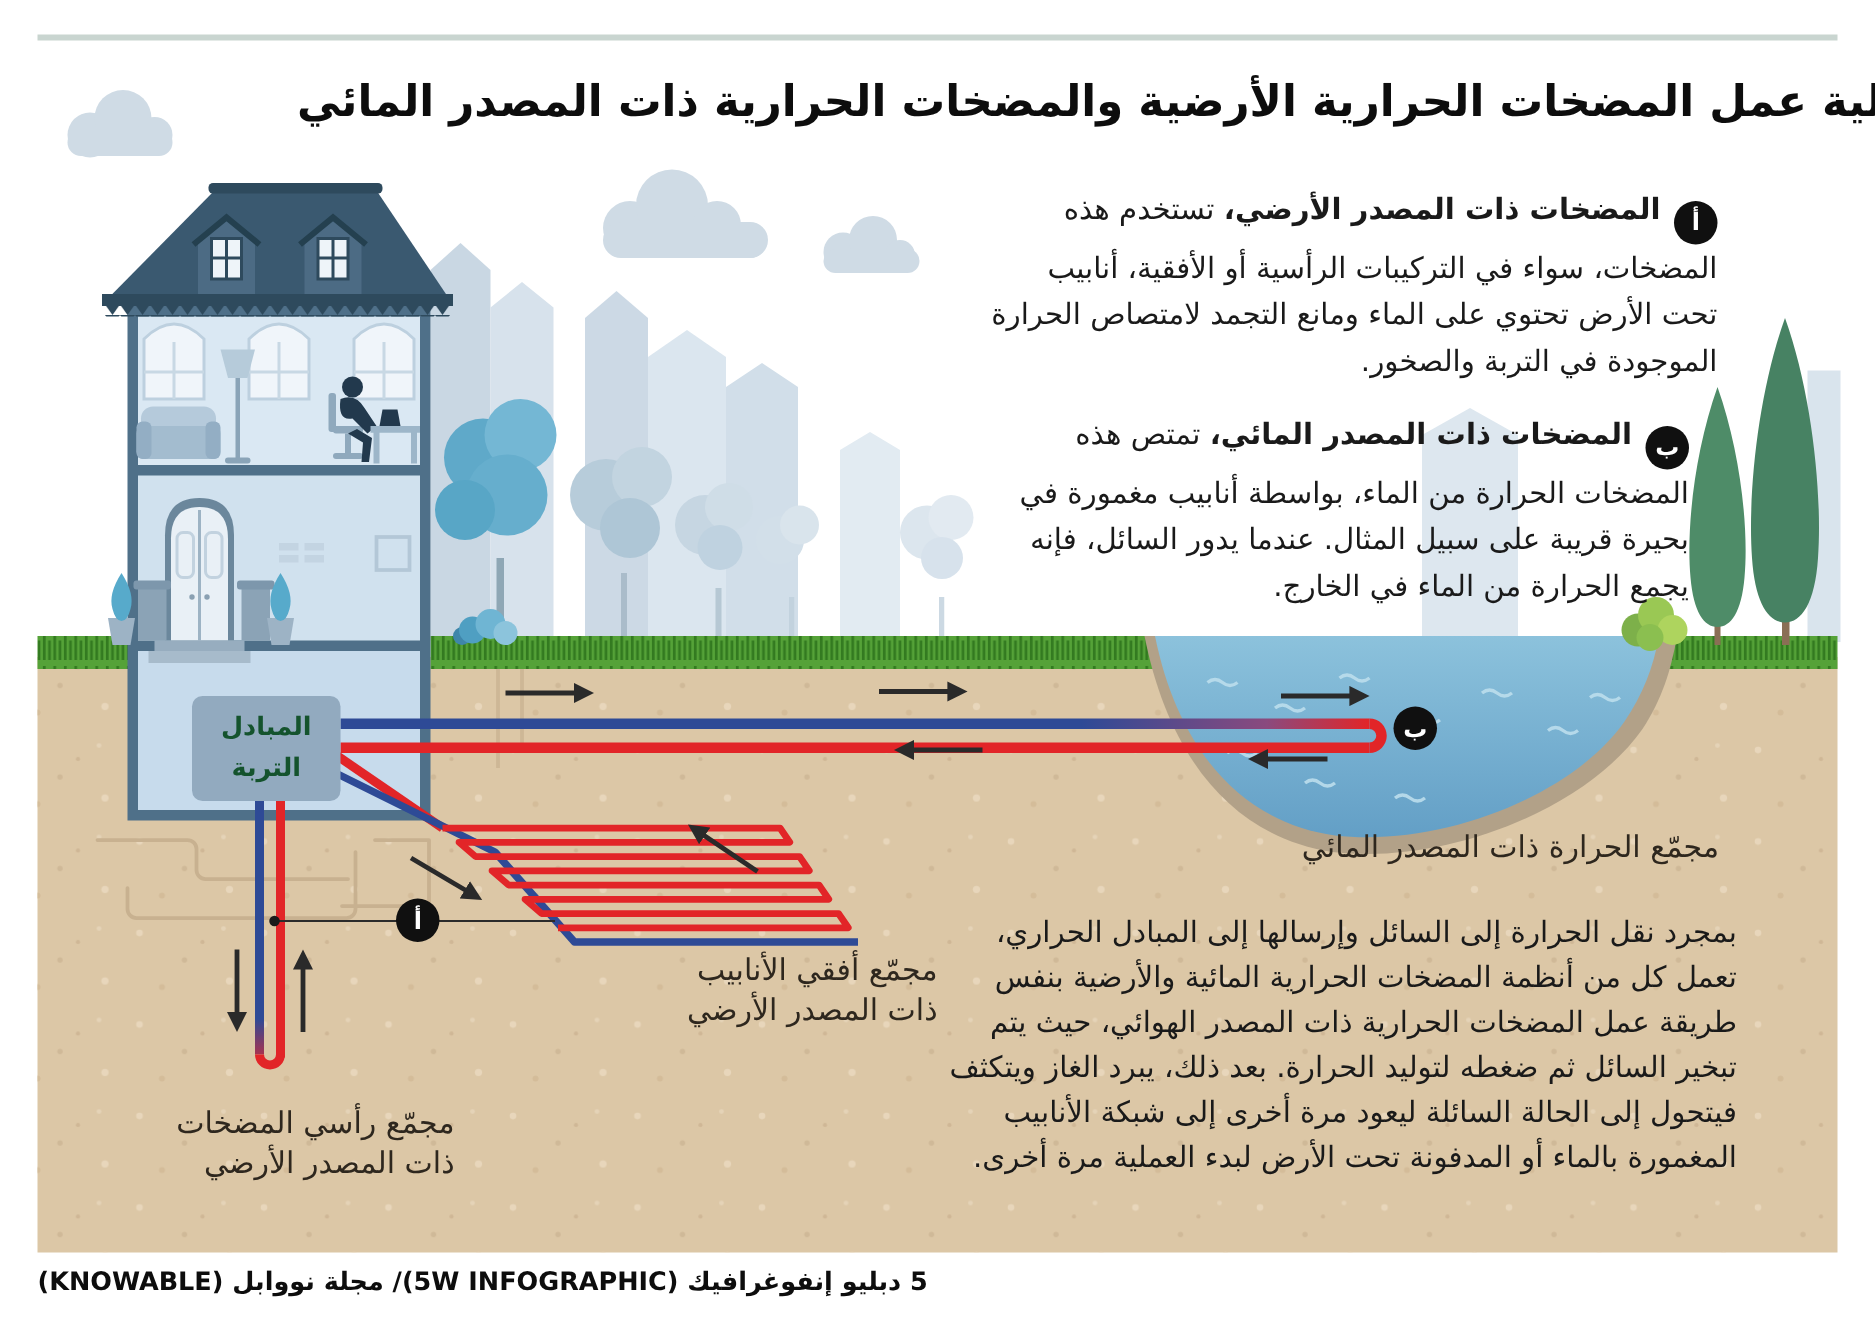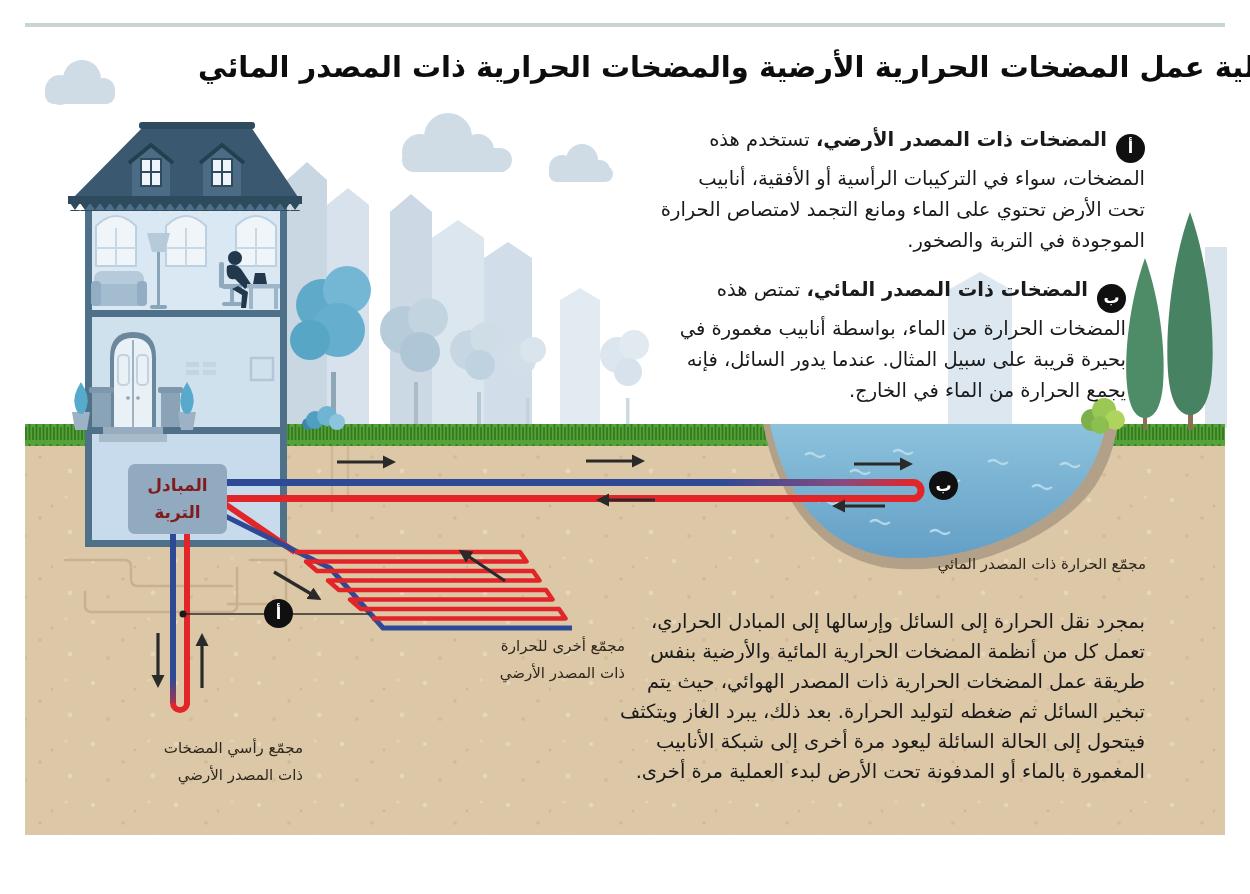--- a/index.html
+++ b/index.html
@@ -5,34 +5,34 @@
   html,body{margin:0;padding:0;background:#fff}
   #canvas{position:relative;width:1250px;height:894px;background:#ffffff;overflow:hidden;
           font-family:"DejaVu Sans",sans-serif;padding-left:38px;}
   #scene{position:absolute;left:0;top:0;z-index:1}
   .ov{position:absolute;z-index:2}
   #top-rule{left:25px;top:23px;width:1200px;height:4px;background:#c9d5d0}
   #title{right:23px;top:50px;font-size:29px;font-weight:bold;color:#0d0d0d;white-space:nowrap;direction:rtl}
   .para{font-size:19.5px;line-height:31px;color:#1a1a1a;text-align:right;direction:rtl}
   #para-ground{top:124px;right:143px;width:487px}
   #para-water{top:274px;right:162px;width:472px}
-  #para-process{top:607px;right:143px;width:528px;line-height:30px}
+  #para-process{top:607px;right:130px;width:528px;line-height:30px}
   .pmark{display:inline-flex;width:29px;height:29px;border-radius:50%;background:#101010;color:#fff;
          font-weight:bold;font-size:16px;align-items:center;justify-content:center;
          vertical-align:-7px;margin-inline-end:9px;line-height:1}
   .smark{width:29px;height:29px;border-radius:50%;background:#101010;color:#fff;font-weight:bold;
          font-size:16px;display:flex;align-items:center;justify-content:center;line-height:1}
   #mark-a{left:264px;top:599px}
   #mark-b{left:929px;top:471px}
-  .lbl{font-size:15px;color:#2e271e;text-align:right;line-height:27px;direction:rtl}
+  .lbl{font-size:20px;color:#2e271e;text-align:right;line-height:27px;direction:rtl}
   #lbl-water{right:142px;top:551px;white-space:nowrap}
   #lbl-horiz{right:663px;top:633px;white-space:nowrap}
   #lbl-vert{right:985px;top:735px;white-space:nowrap}
   #exchanger{left:128px;top:464px;width:99px;height:70px;background:#92aabf;border-radius:7px;
-             color:#7f1d1d;font-size:17px;font-weight:bold;text-align:center;line-height:27px;
+             color:#14532d;font-size:17px;font-weight:bold;text-align:center;line-height:27px;
              padding-top:8px;box-sizing:border-box;direction:rtl}
   .foot{top:845px;font-size:17px;font-weight:bold;color:#0d0d0d;white-space:nowrap;direction:rtl}
   #foot-credit{left:25px}
   #foot-source{right:25px}
 </style>
 </head>
 <body>
 
 <div id="canvas">
 
@@ -305,31 +305,32 @@
 
   <div id="para-ground" class="ov para">
     <span class="pmark">أ</span><b>المضخات ذات المصدر الأرضي،</b><span> تستخدم هذه المضخات، سواء في التركيبات الرأسية أو الأفقية، أنابيب تحت الأرض تحتوي على الماء ومانع التجمد لامتصاص الحرارة الموجودة في التربة والصخور.</span>
   </div>
 
   <div id="para-process" class="ov para">بمجرد نقل الحرارة إلى السائل وإرسالها إلى المبادل الحراري، تعمل كل من أنظمة المضخات الحرارية المائية والأرضية بنفس طريقة عمل المضخات الحرارية ذات المصدر الهوائي، حيث يتم تبخير السائل ثم ضغطه لتوليد الحرارة. بعد ذلك، يبرد الغاز ويتكثف فيتحول إلى الحالة السائلة ليعود مرة أخرى إلى شبكة الأنابيب المغمورة بالماء أو المدفونة تحت الأرض لبدء العملية مرة أخرى.</div>
 
   <div id="lbl-water" class="ov lbl">مجمّع الحرارة ذات المصدر المائي</div>
 
   <div id="lbl-horiz" class="ov lbl">
-    <span style="display:block">مجمّع أخرى للحرارة</span>
+    <span style="display:block">مجمّع أفقي الأنابيب</span>
     <span style="display:block">ذات المصدر الأرضي</span>
   </div>
 
   <div id="lbl-vert" class="ov lbl">
     <span style="display:block">مجمّع رأسي المضخات</span>
     <span style="display:block">ذات المصدر الأرضي</span>
   </div>
 
   <div id="exchanger" class="ov">
     <span style="display:block">المبادل</span>
     <span style="display:block">التربة</span>
   </div>
 
   <div id="mark-a" class="ov smark">أ</div>
   <div id="mark-b" class="ov smark">ب</div>
 
+  <div id="foot-credit" class="ov foot">5 دبليو إنفوغرافيك (5W INFOGRAPHIC)/ مجلة نووابل (KNOWABLE)</div>
 
 </div>
 
 </body></html>

